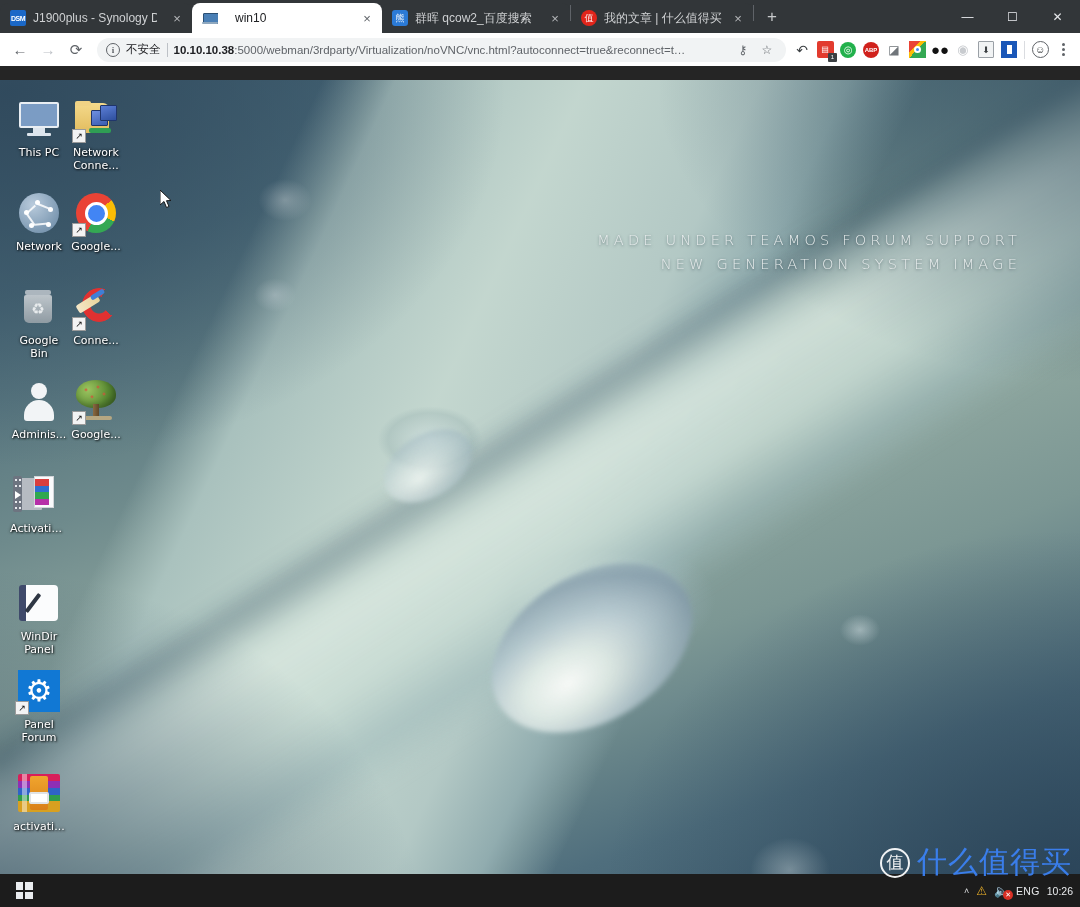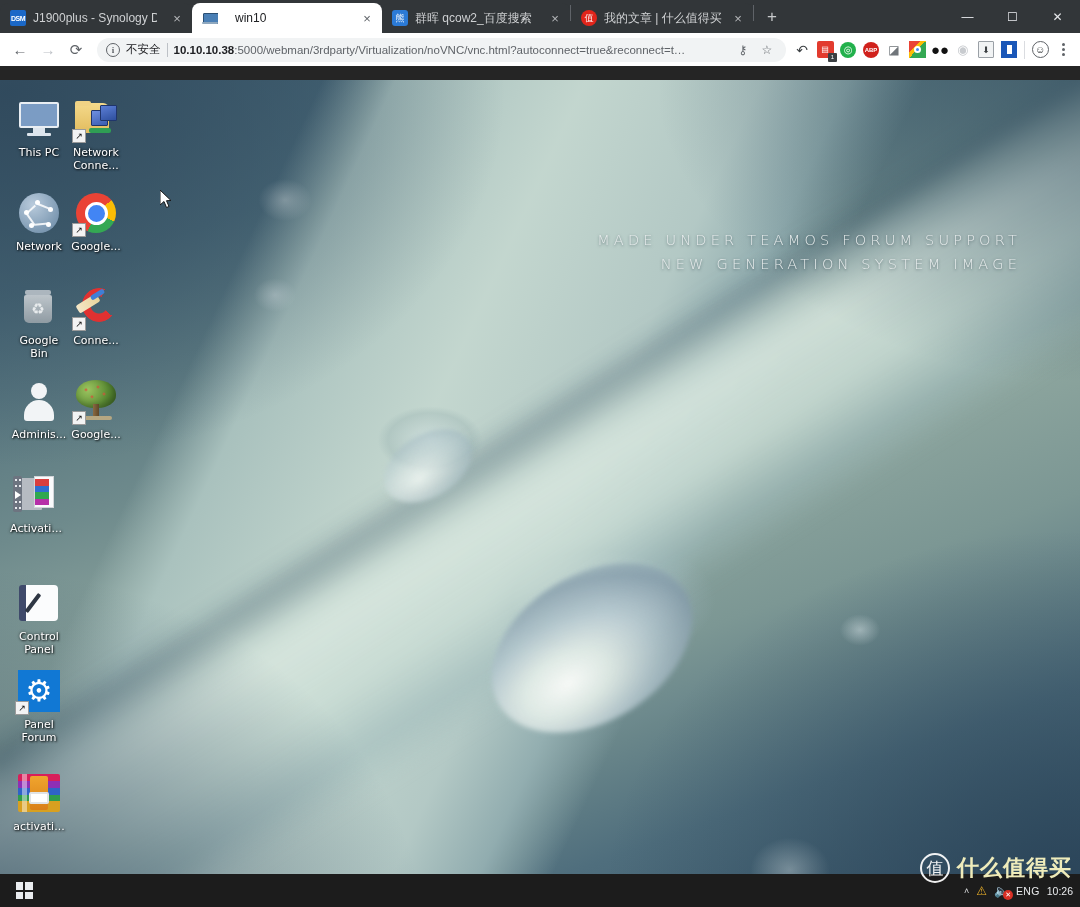--- a/index.html
+++ b/index.html
@@ -506,21 +506,21 @@
     display: flex; align-items: center; gap: 7px;
     opacity: 0.93; pointer-events: none;
   }
   .wm-badge {
     width: 30px; height: 30px; border-radius: 50%;
     border: 2.2px solid #fff; color: #fff;
     display: flex; align-items: center; justify-content: center;
     font-size: 17px; font-family: "DejaVu Sans", sans-serif;
   }
   .wm-text {
-    color: #fef9c3; font-size: 22px; font-weight: bold;
+    color: #3b82f6; font-size: 30px; font-weight: normal;
     font-family: "DejaVu Sans", sans-serif; letter-spacing: 1px;
     white-space: nowrap;
   }
 
   
   .cursor { position: absolute; left: 160px; top: 110px; width: 14px; height: 20px; }
 </style>
 </head>
 <body>
 
@@ -753,21 +753,21 @@
       </div>
 
       <div class="dicon" style="left:6px;top:500px;">
         <div class="dicon-img">
           <div class="ic-pen">
               <div class="pad"></div>
               <div class="spine"></div>
               <div class="nib"></div>
             </div>
         </div>
-        <div class="dicon-label">Control
+        <div class="dicon-label">WinDir
 Panel</div>
       </div>
 
       <div class="dicon" style="left:6px;top:588px;">
         <div class="dicon-img">
           <div class="ic-gear">
               <span class="g">⚙</span>
             </div>
           <span class="shortcut-arrow">↗</span>
         </div>

